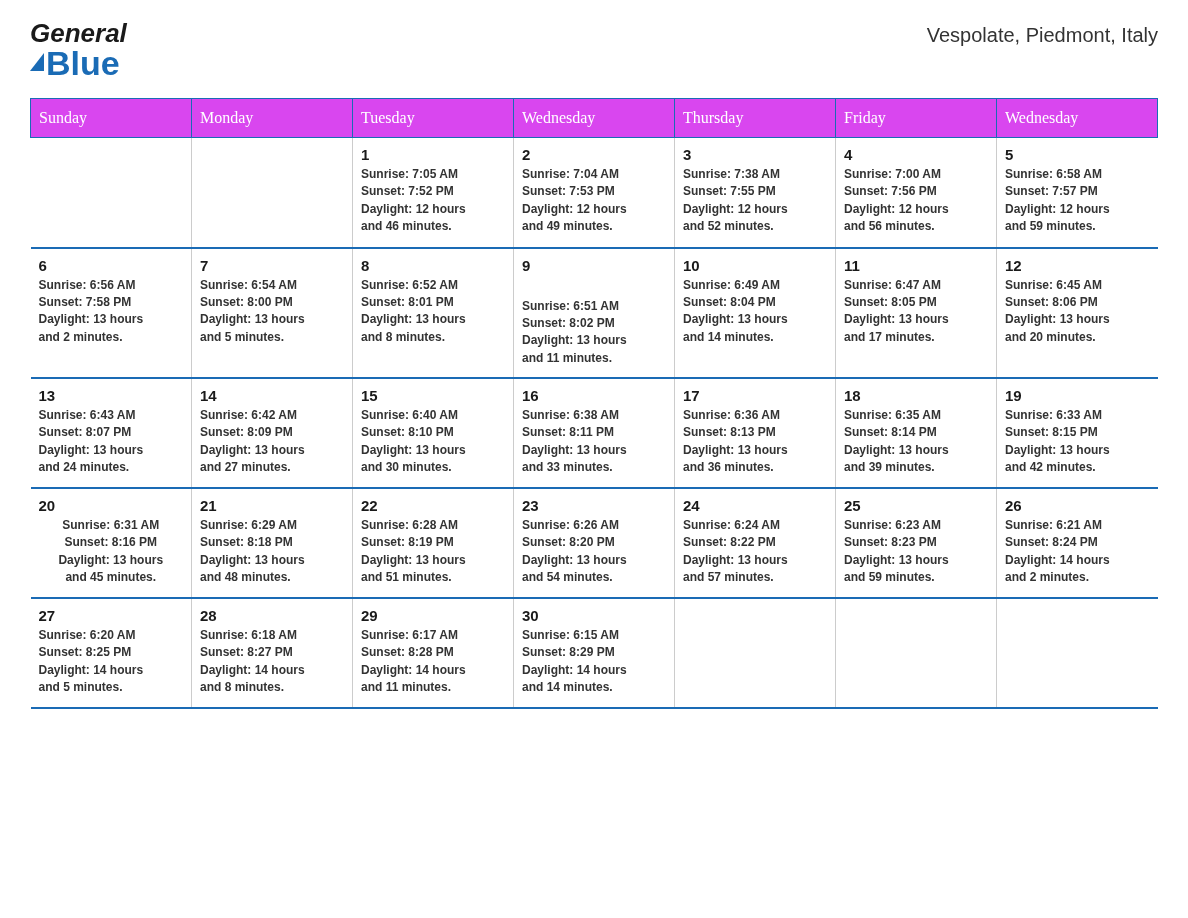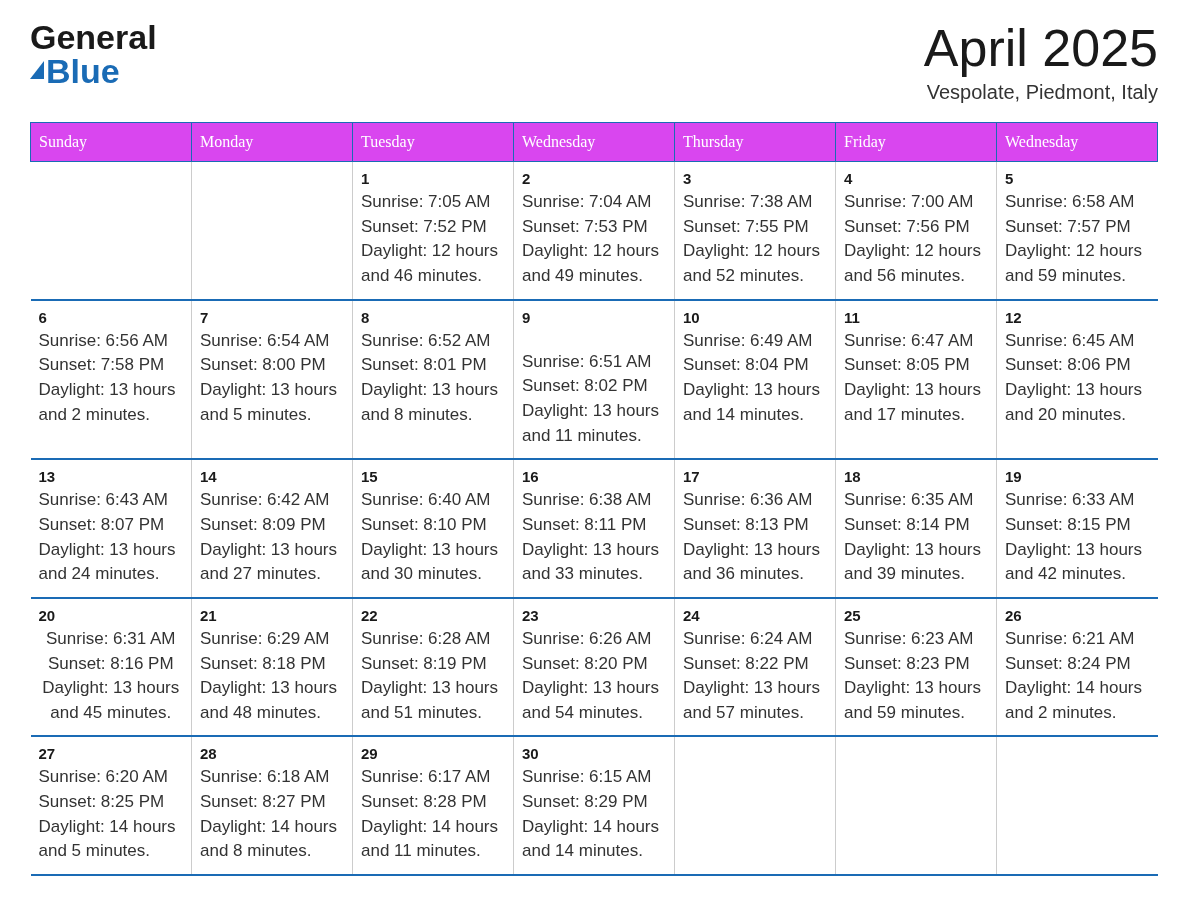--- a/index.html
+++ b/index.html
@@ -16,24 +16,25 @@
       justify-content: space-between;
       align-items: flex-start;
       margin-bottom: 18px;
     }
     .logo {
       display: flex;
       align-items: flex-end;
       gap: 0;
     }
     .logo-general {
-      font-size: 34px;
+      font-size: 26px;
       font-weight: bold;
       color: #1a1a1a;
       line-height: 1;
+      font-style: italic;
     }
     .logo-blue-part {
       display: flex;
       align-items: center;
     }
     .logo-triangle {
       width: 0;
       height: 0;
       border-left: 14px solid transparent;
       border-bottom: 18px solid #1a6bb5;
@@ -101,40 +102,40 @@
       border-right: none;
     }
     .day-num {
       font-size: 15px;
       font-weight: bold;
       color: #1a1a1a;
       display: block;
       margin-bottom: 3px;
     }
     .day-info {
-      font-size: 17px;
+      font-size: 12px;
       color: #333;
       line-height: 1.45;
+      font-weight: bold;
     }
   </style>
 </head>
 <body>
 
 <div class="header-area">
   <div class="logo">
     <div class="logo-stack">
       <span class="logo-general">General</span>
       <div class="logo-blue-part">
         <div class="logo-triangle"></div>
         <span class="logo-blue-text">Blue</span>
       </div>
     </div>
   </div>
   <div class="title-area">
-    <div class="page-title">April 2025</div>
     <div class="page-subtitle">Vespolate, Piedmont, Italy</div>
   </div>
 </div>
 
 <table>
   <thead>
     <tr>
     <th>Sunday</th>
         <th>Monday</th>
         <th>Tuesday</th>

